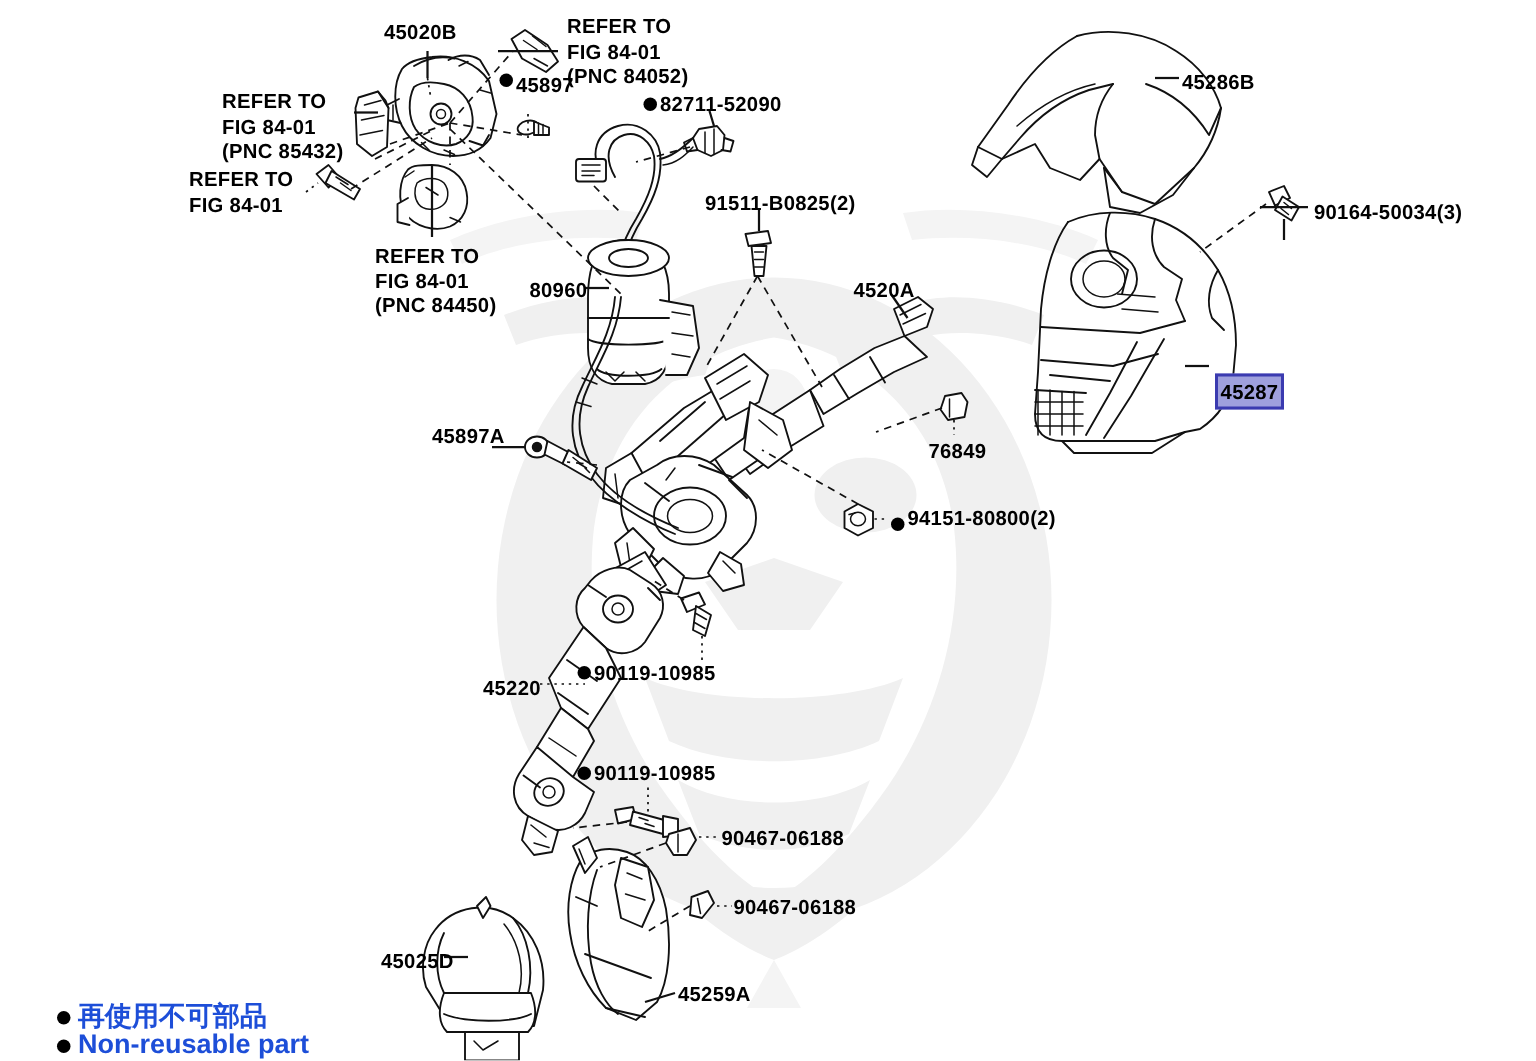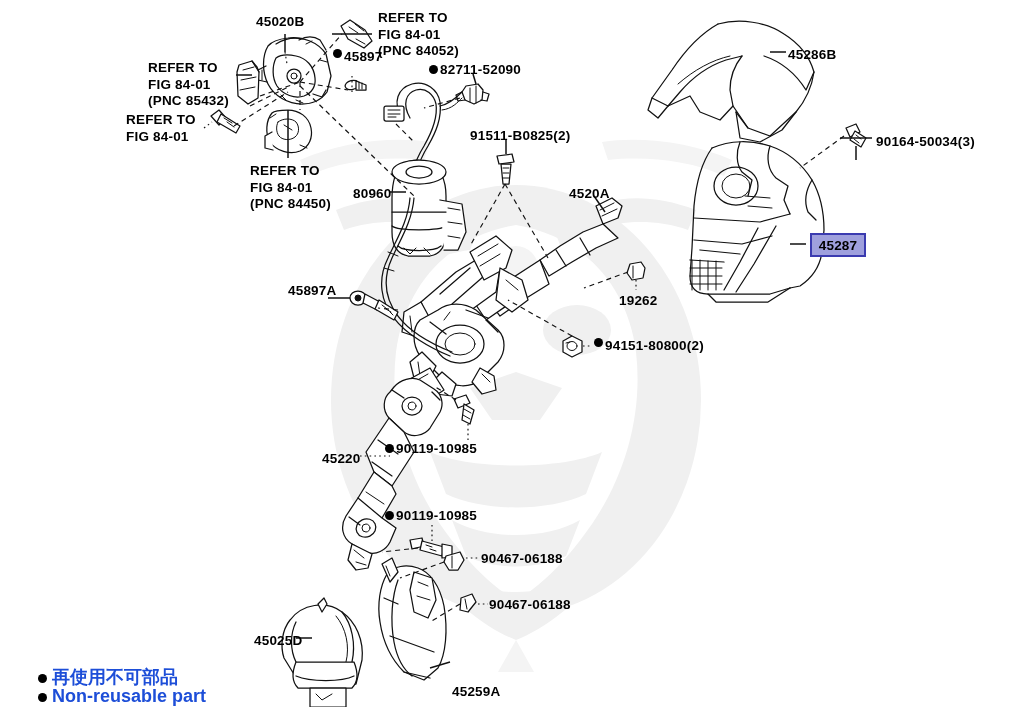--- a/index.html
+++ b/index.html
@@ -477,46 +477,46 @@
   <div class="lbl multi" style="left:126px;top:112px;">REFER TO
 FIG 84-01</div>
   <div class="lbl" style="left:470px;top:128px;">91511-B0825(2)</div>
   <div class="lbl multi" style="left:250px;top:163px;">REFER TO
 FIG 84-01
 (PNC 84450)</div>
   <div class="lbl" style="left:353px;top:186px;">80960</div>
   <div class="lbl" style="left:569px;top:186px;">4520A</div>
   <div class="lbl" style="left:788px;top:47px;">45286B</div>
   <div class="lbl" style="left:876px;top:134px;">90164-50034(3)</div>
-  <div class="lbl" style="left:619px;top:293px;">19262</div>
+  <div class="lbl" style="left:619px;top:293px;">76849</div>
   <div class="lbl" style="left:288px;top:283px;">45897A</div>
 
-  <div style="position:absolute;left:594px;top:338px;display:flex;align-items:flex-start;">
+  <div style="position:absolute;left:594px;top:338px;display:flex;align-items:flex-end;">
     <span style="width:9px;height:9px;border-radius:50%;background:#000;display:inline-block;margin-right:2px;"></span>
     <span class="lbl" style="position:static;">94151-80800(2)</span>
   </div>
 
   <div class="lbl" style="left:322px;top:451px;">45220</div>
 
   <div style="position:absolute;left:385px;top:441px;display:flex;align-items:center;">
     <span style="width:9px;height:9px;border-radius:50%;background:#000;display:inline-block;margin-right:2px;"></span>
     <span class="lbl" style="position:static;">90119-10985</span>
   </div>
 
   <div style="position:absolute;left:385px;top:508px;display:flex;align-items:center;">
     <span style="width:9px;height:9px;border-radius:50%;background:#000;display:inline-block;margin-right:2px;"></span>
     <span class="lbl" style="position:static;">90119-10985</span>
   </div>
 
   <div class="lbl" style="left:481px;top:551px;">90467-06188</div>
   <div class="lbl" style="left:489px;top:597px;">90467-06188</div>
   <div class="lbl" style="left:254px;top:633px;text-align:center;">45025D</div>
-  <div class="lbl" style="left:452px;top:684px;">45259A</div>
-
-  <div class="hl" style="left:810px;top:233px;width:56px;height:24px;">
+  <div class="lbl" style="left:452px;top:655px;">45259A</div>
+
+  <div class="hl" style="left:810px;top:249px;width:46px;height:24px;">
     <span>45287</span>
   </div>
 
   <div class="legend" style="left:18px;top:644px;">
     <span class="dot"></span><span>再使用不可部品</span>
   </div>
   <div class="legend" style="left:18px;top:665px;">
     <span class="dot"></span><span>Non-reusable part</span>
   </div>
 

